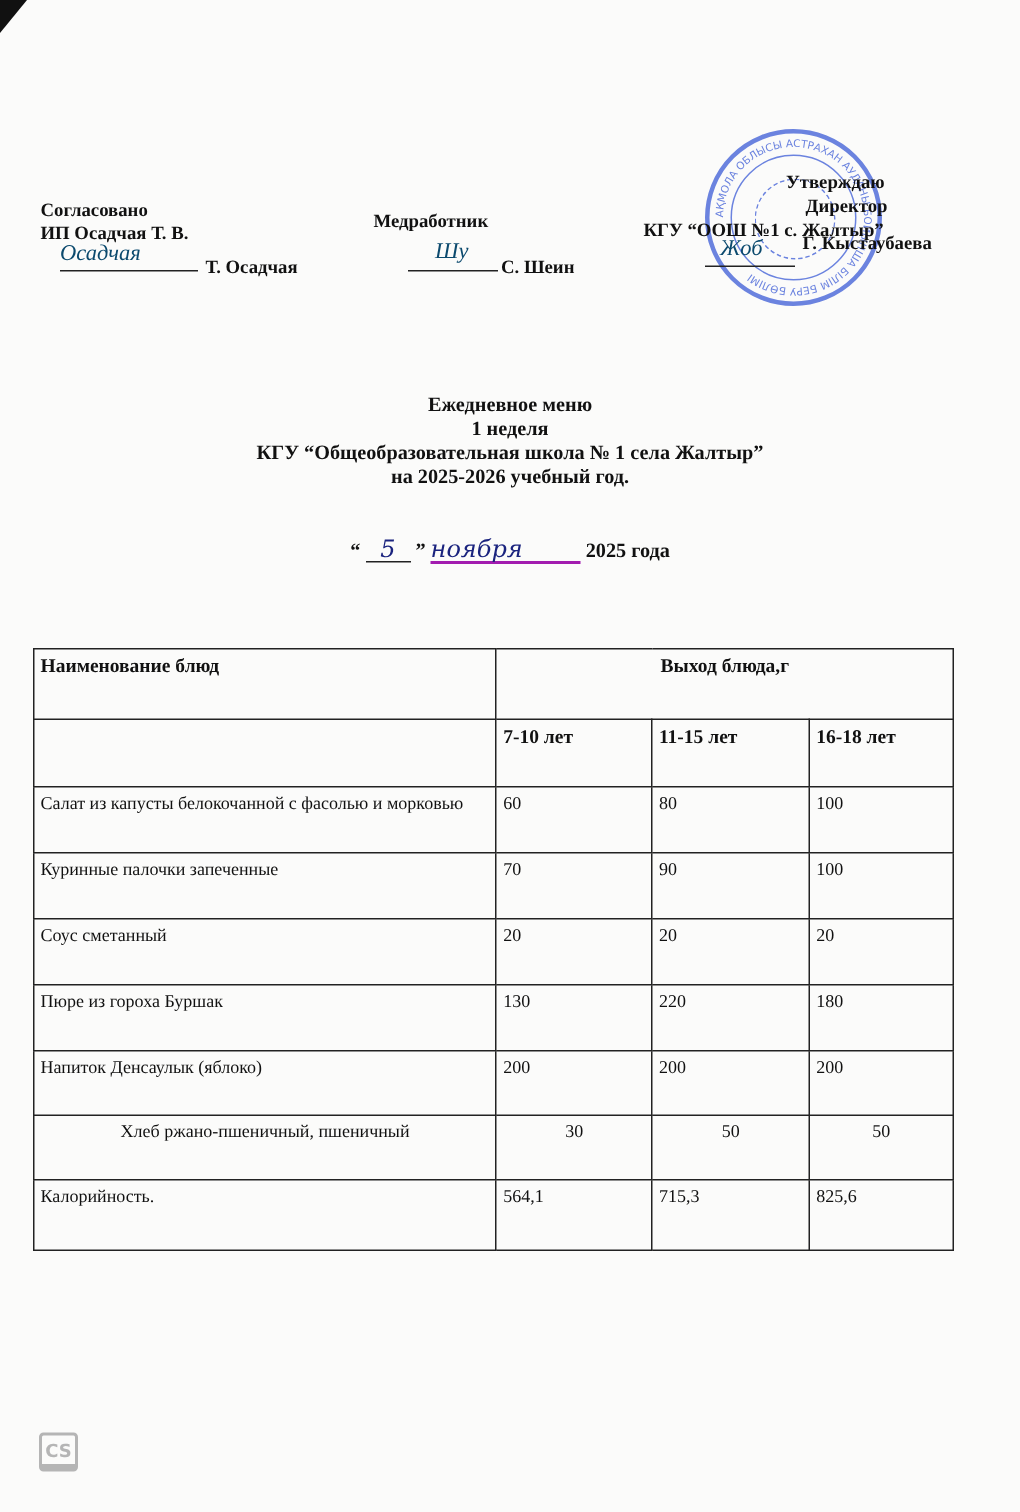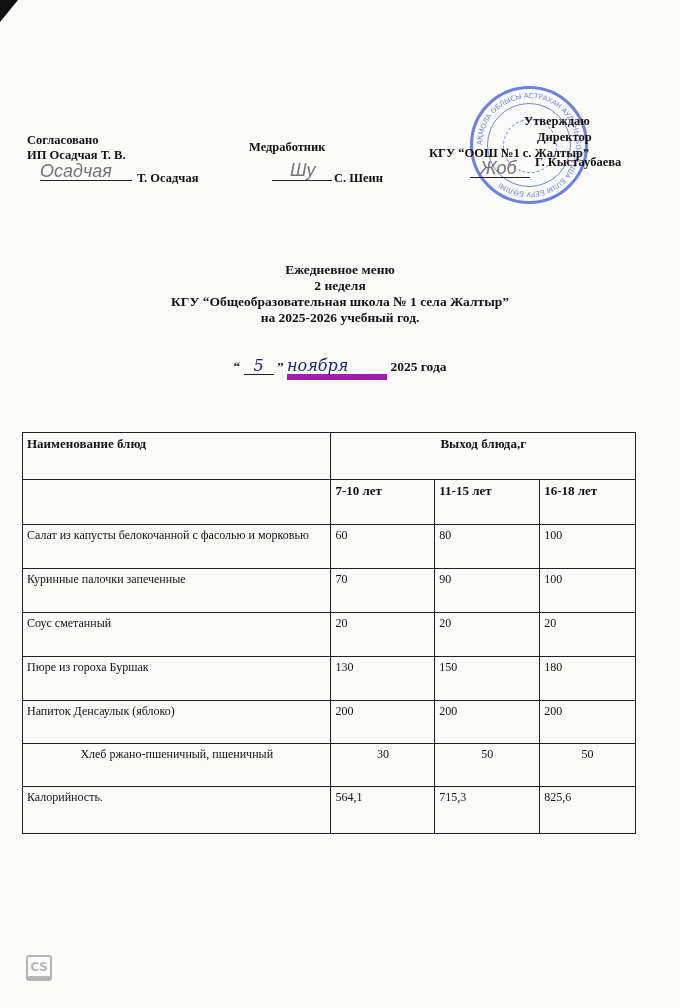--- a/index.html
+++ b/index.html
@@ -7,22 +7,22 @@
     width:680px; height:1008px; position:relative; overflow:hidden;
     background:#fbfbfa;
     font-family:"Liberation Serif", serif; color:#111;
   }
   .corner { position:absolute; left:0; top:0; width:0; height:0;
     border-top:22px solid #111; border-right:18px solid transparent; }
   .abs { position:absolute; white-space:nowrap; }
   .b { font-weight:bold; }
   .hdr { font-size:12.5px; line-height:15px; }
   .sigline { position:absolute; height:0; border-bottom:1px solid #222; }
-  .sig { position:absolute; font-family:Liberation Sans, sans-serif; font-style:italic;
-    color:#737373; font-size:18px; }
+  .sig { position:absolute; font-family:Liberation Serif, serif; font-style:italic;
+    color:#0c4a6e; font-size:15px; }
   .stamp { position:absolute; left:470px; top:86px; width:118px; height:118px;
     border-radius:50%; border:3px solid #3b5bd6; box-sizing:border-box; opacity:0.75; }
   .stamp .inner { position:absolute; left:14px; top:14px; right:14px; bottom:14px;
     border-radius:50%; border:1.5px solid #3b5bd6; }
   .stamp .emblem { position:absolute; left:30px; top:30px; width:52px; height:52px;
     border-radius:50%; border:1px dashed #3b5bd6; }
   .stamp .ring-text { position:absolute; left:0; top:0; width:112px; height:112px; }
   .title { position:absolute; left:0; width:680px; text-align:center;
     font-weight:bold; font-size:13.5px; line-height:16px; }
   .date-hand { font-family:"DejaVu Serif", serif; font-style:italic; color:#1a237e;
@@ -67,28 +67,28 @@
 </div>
 
 <div class="abs hdr b" style="left:524px;top:114px;">Утверждаю</div>
 <div class="abs hdr b" style="left:537px;top:130px;">Директор</div>
 <div class="abs hdr b" style="left:429px;top:146px;">КГУ “ООШ №1 с. Жалтыр”</div>
 <div class="sig" style="left:480px;top:158px;">Жоб</div>
 <div class="sigline" style="left:470px;top:177px;width:60px;"></div>
 <div class="abs hdr b" style="left:535px;top:155px;">Г. Кыстаубаева</div>
 
 <div class="title" style="top:262px;">Ежедневное меню</div>
-<div class="title" style="top:278px;">2 неделя</div>
+<div class="title" style="top:278px;">1 неделя</div>
 <div class="title" style="top:294px;">КГУ “Общеобразовательная школа № 1 села Жалтыр”</div>
 <div class="title" style="top:310px;">на 2025-2026 учебный год.</div>
 <div class="title" style="top:358px;">
   <span>“</span>
   <span class="date-hand" style="display:inline-block;width:30px;border-bottom:1px solid #222;">5</span>
   <span>”</span>
-  <span class="date-hand" style="display:inline-block;width:100px;border-bottom:6px solid #a21caf;text-align:left;">ноября</span>
+  <span class="date-hand" style="display:inline-block;width:100px;border-bottom:2px solid #a21caf;text-align:left;">ноября</span>
   <span>2025 года</span>
 </div>
 
 <table class="menu">
   <colgroup>
     <col style="width:309px">
       <col style="width:104px">
       <col style="width:105px">
       <col style="width:96px">
   </colgroup>
@@ -117,21 +117,21 @@
   </tr>
   <tr style="height:44px;">
     <td>Соус сметанный</td>
     <td>20</td>
     <td>20</td>
     <td>20</td>
   </tr>
   <tr style="height:44px;padding-left:38px;">
     <td>Пюре из гороха Буршак</td>
     <td>130</td>
-    <td>150</td>
+    <td>220</td>
     <td>180</td>
   </tr>
   <tr style="height:43px;">
     <td>Напиток Денсаулык (яблоко)</td>
     <td>200</td>
     <td>200</td>
     <td>200</td>
   </tr>
   <tr style="height:43px;text-align:center;">
     <td>Хлеб ржано-пшеничный, пшеничный</td>

